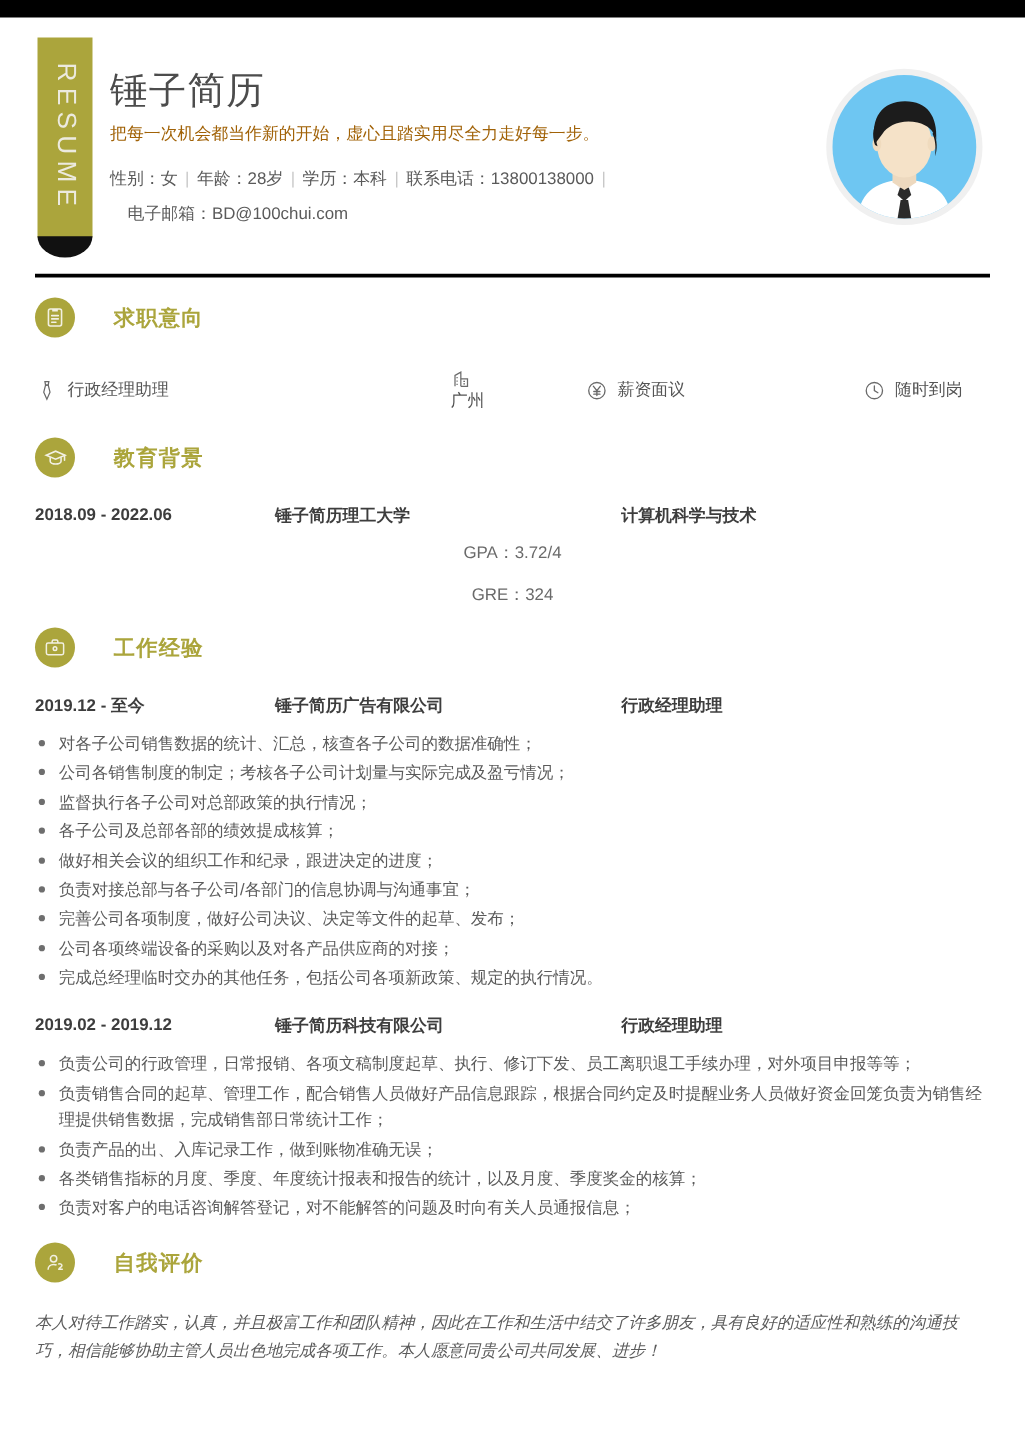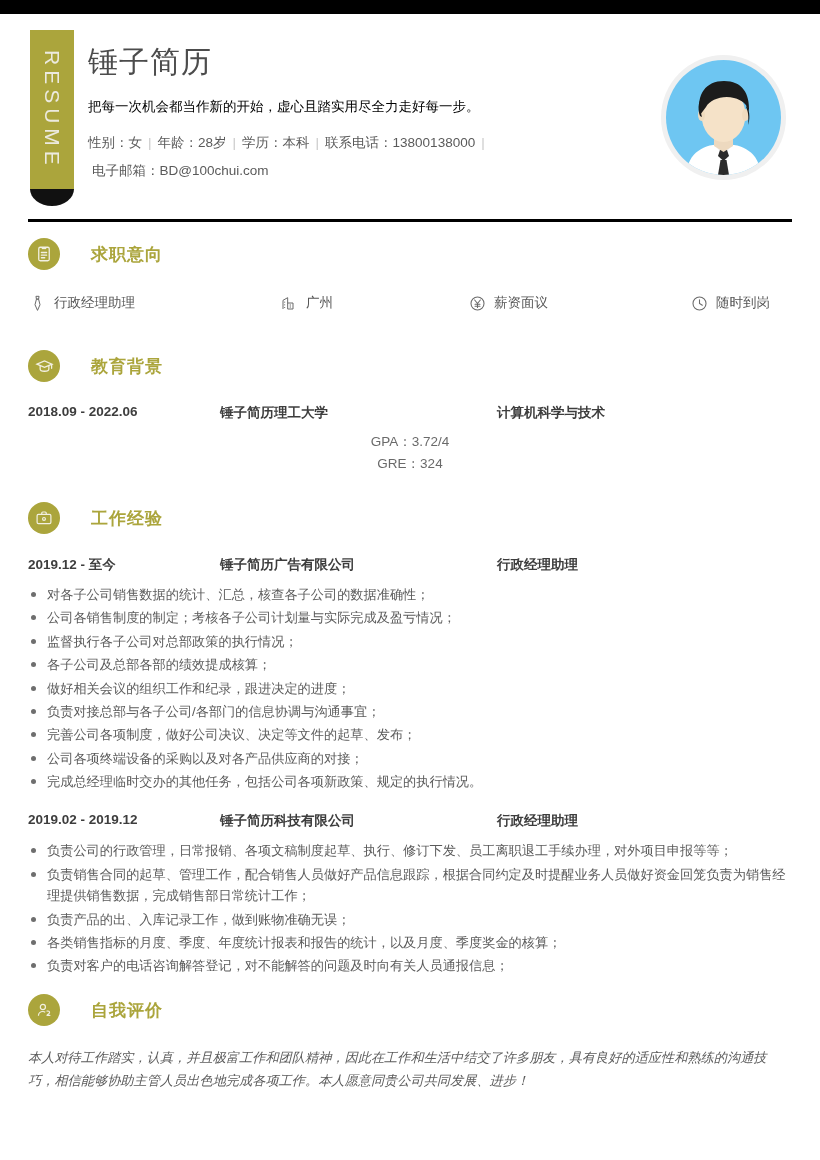--- a/index.html
+++ b/index.html
@@ -30,33 +30,33 @@
     font-family:"Liberation Sans", sans-serif;
   }
   .resume-tab-foot {
     position:absolute; left:30px; top:175px; width:44px; height:17px;
     background:#111;
     border-bottom-left-radius:22px 17px;
     border-bottom-right-radius:22px 17px;
   }
 
   .name {
-    position:absolute; left:88px; top:28px;
+    position:absolute; left:88px; top:38px;
     font-size:30px; font-weight:400; color:#4c4c4c; letter-spacing:1px;
   }
   .motto {
     position:absolute; left:88px; top:84px;
-    font-size:13.5px; color:#000000;
+    font-size:13.5px; color:#a16207;
   }
   .infoline {
     position:absolute; left:88px; top:120px;
     font-size:13.5px; color:#5a5a5a;
   }
   .infoline2 {
-    position:absolute; left:92px; top:148px;
+    position:absolute; left:102px; top:148px;
     font-size:13.5px; color:#5a5a5a;
   }
   .sep { color:#c8c8c8; padding:0 6px; }
 
   
   .avatar {
     position:absolute; left:661px; top:41px;
     width:125px; height:125px; border-radius:50%;
     background:#f0f0f0; padding:5px;
   }
@@ -80,21 +80,21 @@
   }
   .sec-title {
     margin-left:31px; font-size:17px; font-weight:bold; color:#aba53c; letter-spacing:1px;
   }
 
   
   .intent-row { display:flex; margin-top:22px; }
   .intent-item { display:flex; align-items:center; font-size:13.5px; color:#555; }
   .intent-item .ii-ico { width:18px; height:18px; margin-right:8px; flex:0 0 18px; display:flex; align-items:center; justify-content:center;}
   .intent-item:nth-child(1){ width:252px; }
-  .intent-item:nth-child(2){ width:188px; }
+  .intent-item:nth-child(2){ width:188px;flex-direction:column; }
   .intent-item:nth-child(3){ width:222px;text-align:right; }
   .intent-item:nth-child(4){ width:auto;text-align:center; }
 
   
   .entry-head {
     display:flex; font-size:13.5px; font-weight:bold; color:#3d3d3d; margin-top:20px;
   }
   .eh-date  { width:192px; }
   .eh-org   { width:277px; }
   .eh-role  { flex:1; }
@@ -235,21 +235,21 @@
       </div>
       <div class="sec-title">教育背景</div>
     </div>
 
     <div class="entry-head">
       <div class="eh-date">2018.09 - 2022.06</div>
       <div class="eh-org">锤子简历理工大学</div>
       <div class="eh-role">计算机科学与技术</div>
     </div>
     <div class="sub-line">GPA：3.72/4</div>
-    <div class="sub-line" style="margin-top:4px;">GRE：324</div>
+    <div class="sub-line" style="margin-top:16px;">GRE：324</div>
   </div>
 
   <div class="section" style="top:500px;">
     <div class="sec-head">
       <div class="sec-icon">
         <svg width="18" height="18" viewBox="0 0 24 24" fill="none" stroke="#f2f0e2" stroke-width="1.6">
           <rect x="2.8" y="7.2" width="18.4" height="12.4" rx="1.8"></rect>
           <path d="M9 7.2V5.4c0-.8.6-1.4 1.4-1.4h3.2c.8 0 1.4.6 1.4 1.4v1.8"></path>
           <circle cx="12" cy="13.2" r="1.9"></circle>
         </svg>

